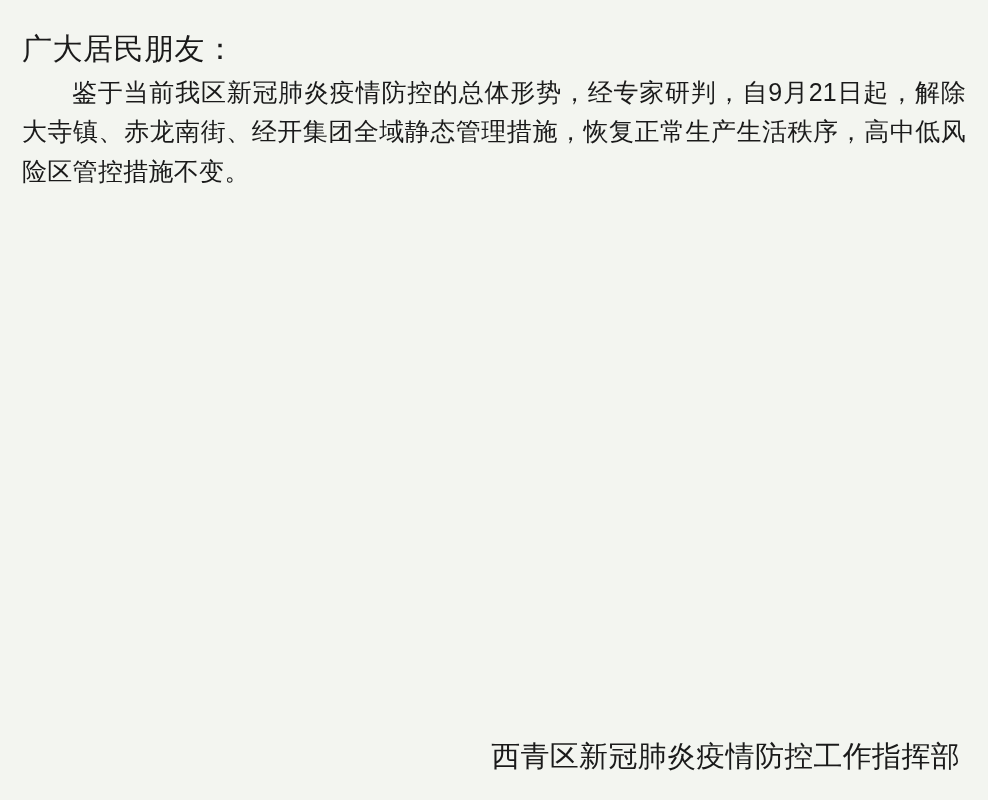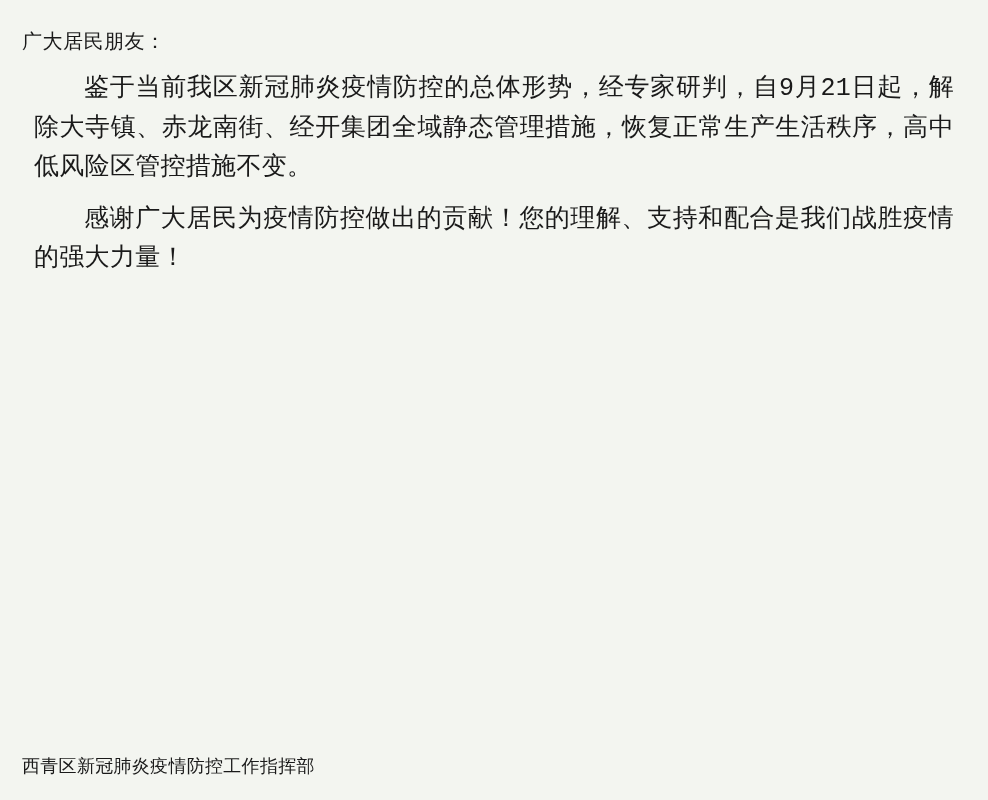--- a/index.html
+++ b/index.html
@@ -16,54 +16,53 @@
   }
   .notice {
     box-sizing: border-box;
     width: 988px;
     height: 800px;
     padding: 26px 22px 18px 22px;
     display: flex;
     flex-direction: column;
   }
   .salutation {
-    font-size: 20px;
+    font-size: 30px;
     line-height: 1.55;
     letter-spacing: 0.5px;
   }
   .body-text p {
-    margin: 12px;
+    margin: 0;
     font-size: 25px;
     line-height: 1.58;
     text-align: justify;
     text-justify: inter-ideograph;
     letter-spacing: 0.3px;
     text-indent: 2em;
-    font-family: Liberation Mono, monospace;
   }
   .signature {
     margin-top: auto;
-    font-size: 18px;
+    text-align: right;
+    font-size: 29px;
     line-height: 1.75;
     letter-spacing: 0.3px;
     padding-right: 6px;
   }
   .sig-line {
     display: block;
   }
 </style>
 </head>
 <body>
 
 <div class="notice">
 
   <div class="salutation">广大居民朋友：</div>
 
   <div class="body-text">
     <p>鉴于当前我区新冠肺炎疫情防控的总体形势，经专家研判，自9月21日起，解除大寺镇、赤龙南街、经开集团全域静态管理措施，恢复正常生产生活秩序，高中低风险区管控措施不变。</p>
-    <p>感谢广大居民为疫情防控做出的贡献！您的理解、支持和配合是我们战胜疫情的强大力量！</p>
   </div>
 
   <div class="signature">
     <span class="sig-line">西青区新冠肺炎疫情防控工作指挥部</span>
   </div>
 
 </div>
 
 </body></html>

